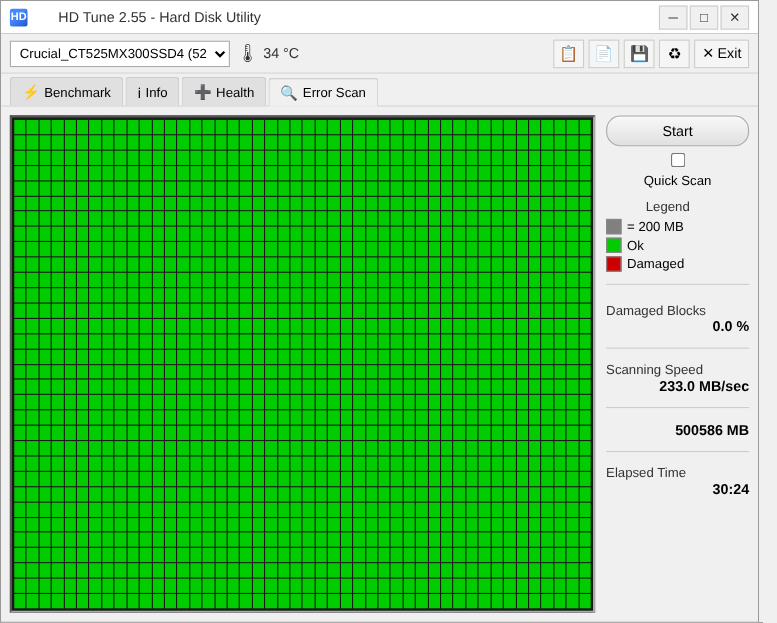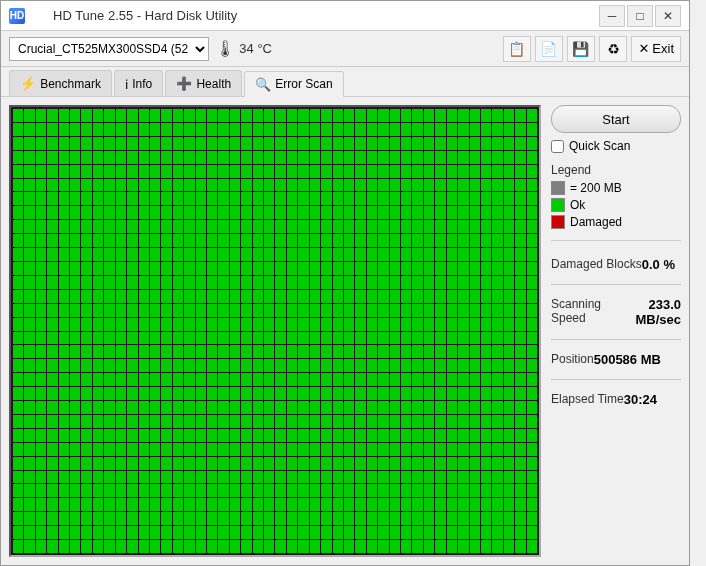--- a/index.html
+++ b/index.html
@@ -198,33 +198,35 @@
       cursor: pointer;
       font-size: 13px;
       font-weight: normal;
       border-radius: 13px;
     }
     .quick-scan-row {
       display: flex;
       align-items: center;
       gap: 5px;
       font-size: 12px;
+      flex-direction: column;
     }
     .quick-scan-row input[type=checkbox] {
       width: 13px;
       height: 13px;
       cursor: pointer;
     }
     .legend-section {
       margin-top: 4px;
     }
     .legend-title {
       font-size: 12px;
       color: #333;
       margin-bottom: 4px;
+      margin-left: 36px;
     }
     .legend-item {
       display: flex;
       align-items: center;
       gap: 5px;
       font-size: 12px;
       margin-bottom: 3px;
     }
     .legend-color {
       width: 14px;
@@ -236,20 +238,21 @@
     .legend-color.green { background: #00cc00; }
     .legend-color.red { background: #cc0000; }
     .stats-section {
       margin-top: 8px;
       display: flex;
       flex-direction: column;
       gap: 10px;
     }
     .stat-item {
       display: flex;
+      flex-direction: column;
     }
     .stat-label {
       font-size: 12px;
       color: #333;
     }
     .stat-value {
       font-size: 13px;
       font-weight: bold;
       color: #000;
       text-align: right;
@@ -1831,21 +1834,20 @@
           <span class="stat-label">Damaged Blocks</span>
           <span class="stat-value">0.0 %</span>
         </div>
         <div class="divider-line"></div>
         <div class="stat-item">
           <span class="stat-label">Scanning Speed</span>
           <span class="stat-value">233.0 MB/sec</span>
         </div>
         <div class="divider-line"></div>
         <div class="stat-item">
-          <span class="stat-label">Position</span>
           <span class="stat-value">500586 MB</span>
         </div>
         <div class="divider-line"></div>
         <div class="stat-item">
           <span class="stat-label">Elapsed Time</span>
           <span class="stat-value">30:24</span>
         </div>
       </div>
     </div>
   </div>

